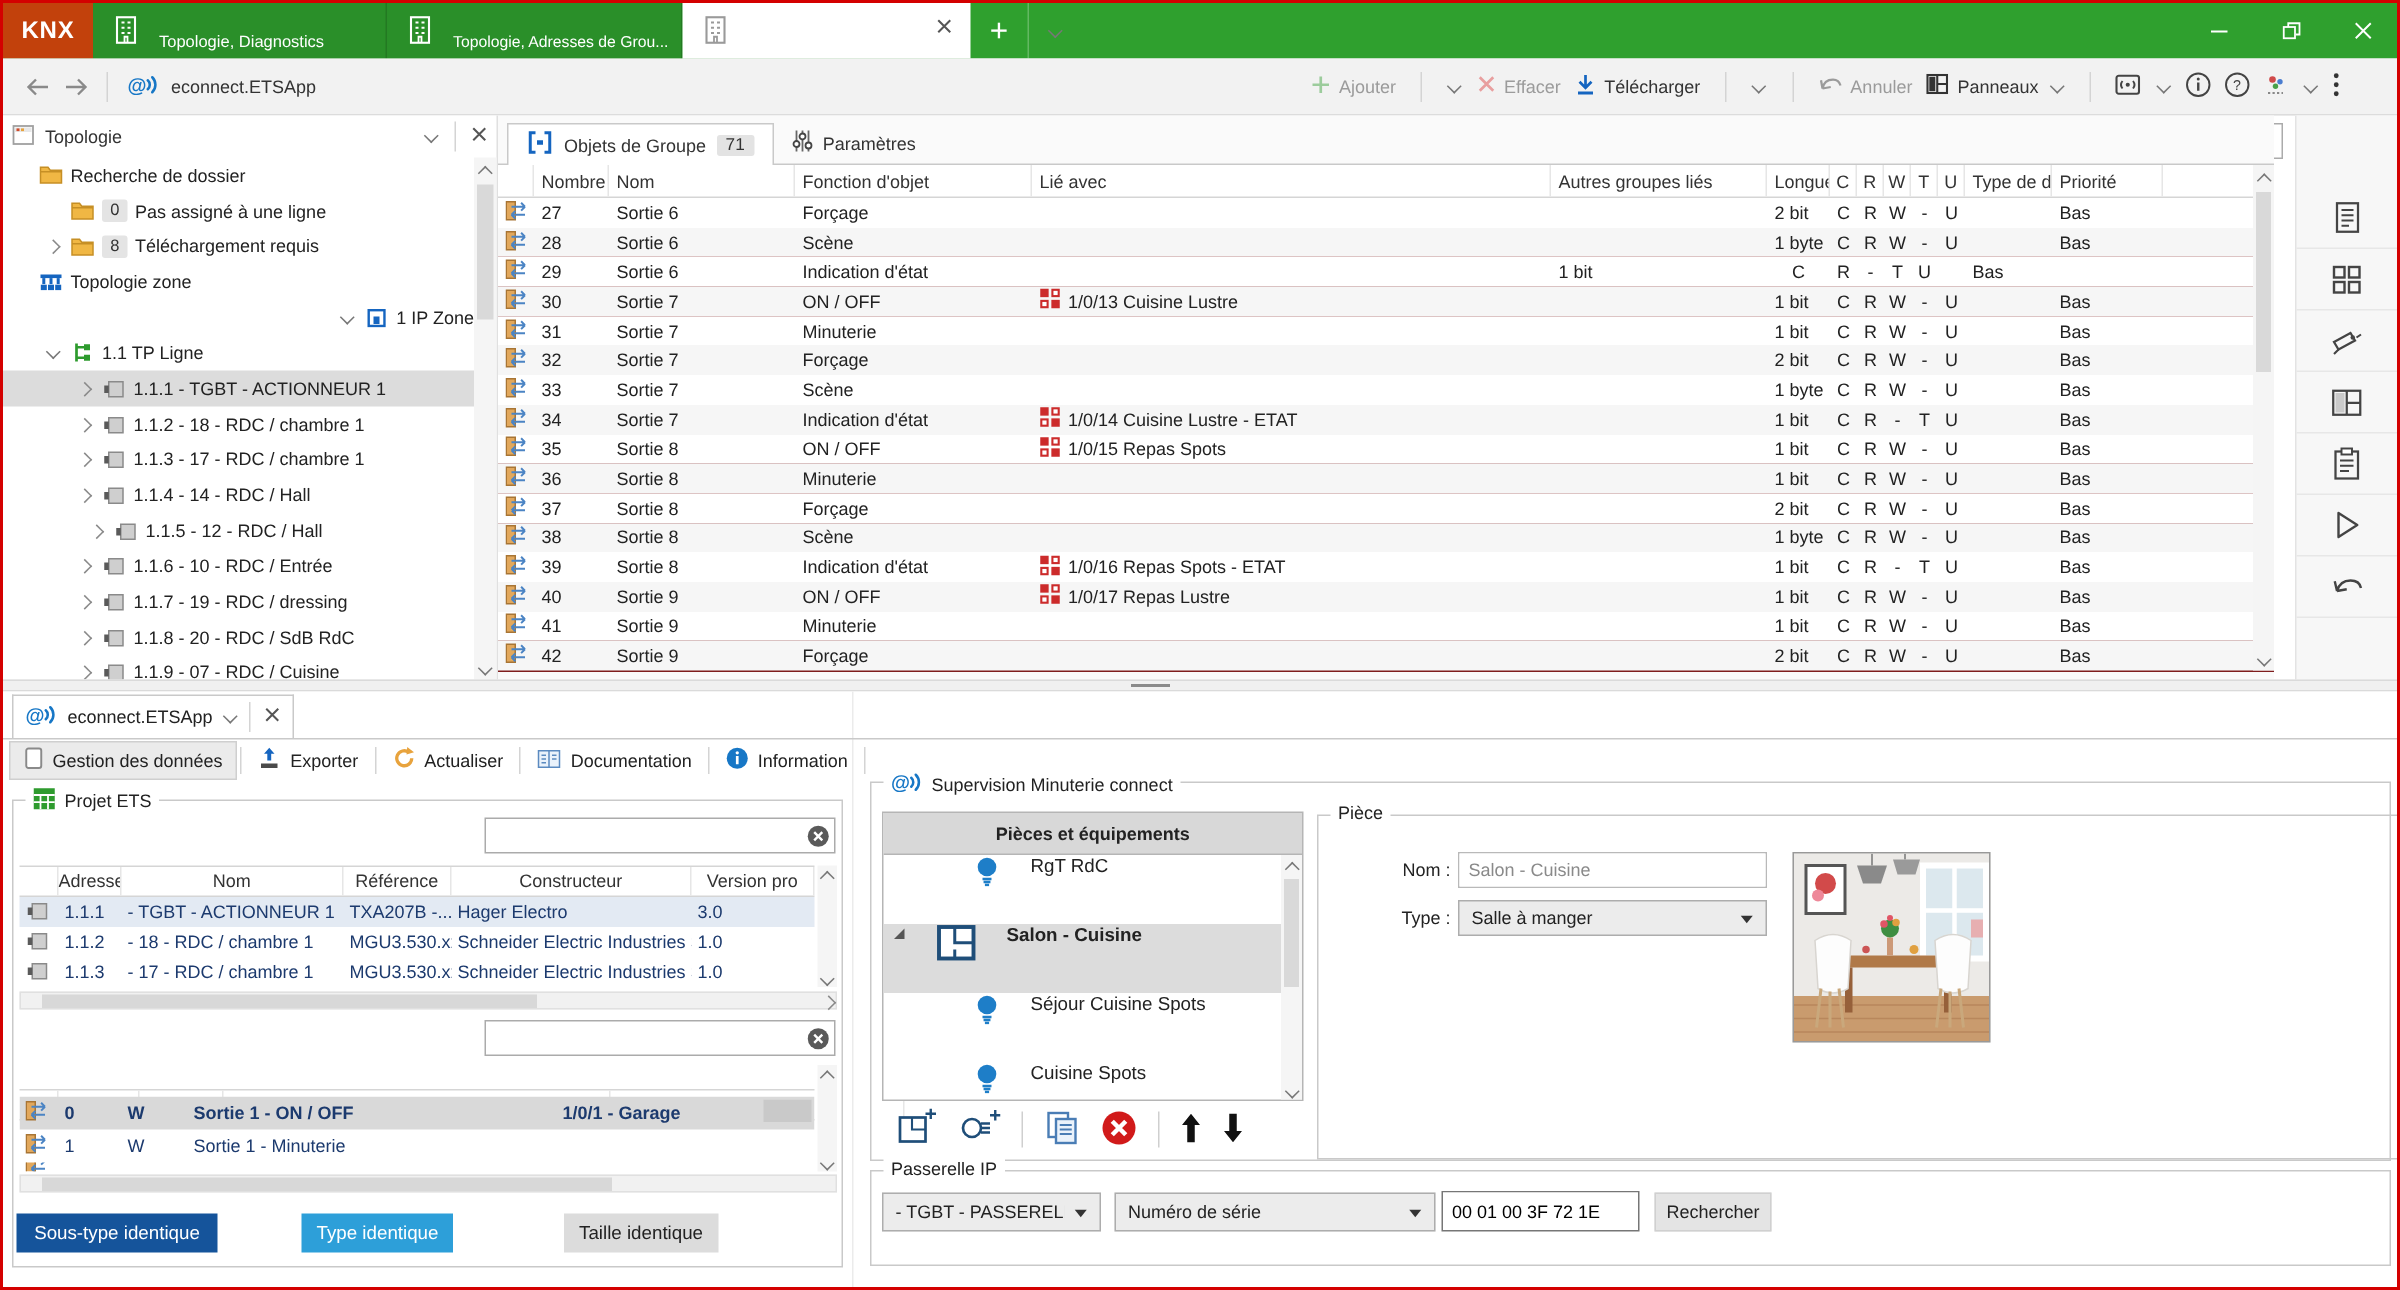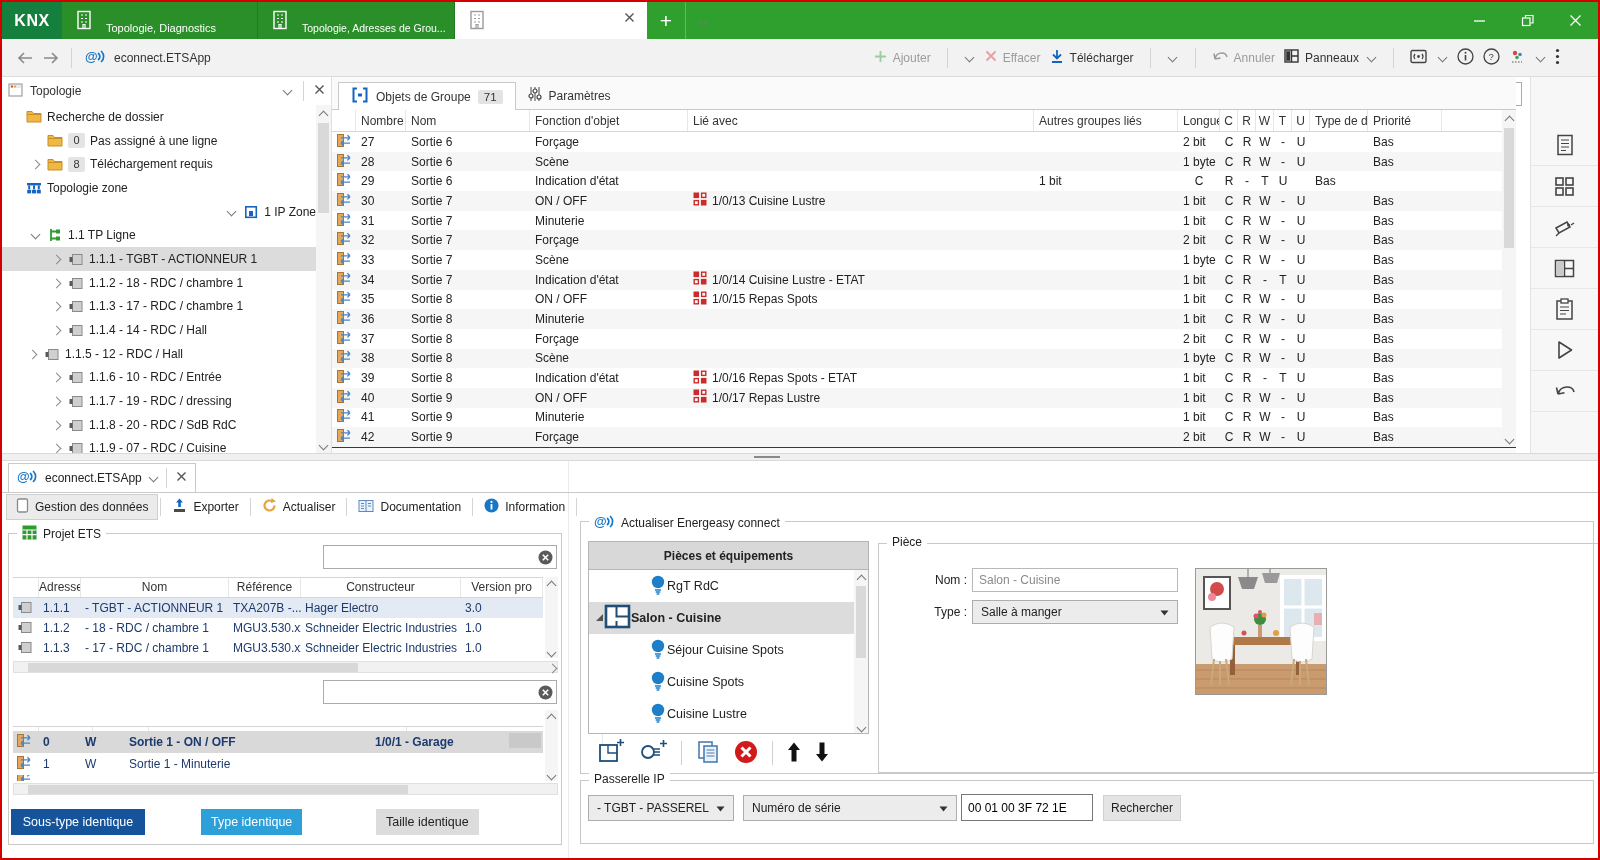--- a/index.html
+++ b/index.html
@@ -3,21 +3,21 @@
 <meta charset="utf-8">
 <style>
   * { box-sizing: border-box; margin:0; padding:0; }
   html,body { background:#888; }
   body { font-family:"Liberation Sans", sans-serif; }
   .screen { position:relative; width:1600px; height:860px; background:#fff;
             border:2px solid #D40000; overflow:hidden; font-size:12px; color:#222; }
 
   
   .titlebar { position:absolute; left:0; top:0; width:100%; height:37px; background:#2FA02E; display:flex; }
-  .knx-logo { width:60px; height:37px; background:#15803d; color:#fff; font-weight:bold; font-size:16px;
+  .knx-logo { width:60px; height:37px; background:#c2410c; color:#fff; font-weight:bold; font-size:16px;
               letter-spacing:.5px; display:flex; align-items:center; justify-content:center; }
   .gtab { position:relative; background:#2A8F29; color:#fff; border-right:1px solid rgba(0,0,0,.15); cursor:default; }
   .tab1 { width:196px; } .tab2 { width:197px; }
   .tab-bicon { position:absolute; left:12px; top:7px; }
   .tab1-label { position:absolute; left:44px; bottom:5px; font-size:11px; }
   .tab2-title { position:absolute; left:44px; top:4px; font-weight:bold; font-size:18px;margin-top:40px; }
   .tab2-sub { position:absolute; left:44px; bottom:5px; font-size:10.5px; }
   .wtab { position:relative; width:192px; background:#fff; }
   .tab-close { position:absolute; right:12px; top:10px; cursor:pointer; }
   .tbtn { width:38px; color:#fff; display:flex; align-items:center; justify-content:center; font-size:21px; font-weight:300; }
@@ -128,21 +128,21 @@
   .bbtn { position:absolute; height:26px; display:flex; align-items:center; justify-content:center;
           font-size:12.5px; cursor:pointer; padding:0 10px; }
   .bbtn.dark-blue { background:#15549B; color:#fff; }
   .bbtn.light-blue { background:#2D9FD9; color:#fff; }
   .bbtn.gray { background:#DCDCDC; color:#222; }
 
   
   .slist { position:absolute; left:7px; top:19px; width:281px; height:193px; border:1px solid #B5B5B5; background:#fff; overflow:hidden; }
   .slist-head { height:28px; background:#D8D8D8; border-bottom:1px solid #B5B5B5; display:flex; align-items:center;
                 justify-content:center; font-weight:bold; color:#222; }
-  .sitem { display:flex; align-items:center; height:32px; gap:0; cursor:pointer; white-space:nowrap; font-size:12.5px; }
+  .sitem { display:flex; align-items:flex-start; height:46px; gap:20px; cursor:pointer; white-space:nowrap; font-size:12.5px; }
   .sitem.sel { background:#DCDCDC; }
   .sitem.bold { font-weight:bold; }
   .stoolbar { position:absolute; left:7px; top:216px; width:281px; height:30px; display:flex; align-items:center; gap:14px; padding:0 10px; }
   .stool-sep { width:1px; height:24px; background:#CFCFCF; }
   .combo { position:absolute; background:#ECECEC; border:1px solid #ADADAD; display:flex; align-items:center;
            padding:0 8px; gap:6px; cursor:pointer; color:#222; }
   .combo .label { flex:1; overflow:hidden; white-space:nowrap; }
   .tinput { position:absolute; border:1px solid #767676; background:#fff; }
   .tinput input { border:0; outline:0; width:100%; height:100%; font:inherit; padding:0 6px; }
   .gray-text input { color:#8A8A8A; }
@@ -440,21 +440,21 @@
             <span class="cr"></span>
           </span>
           <span class="ticon">
             <svg width="16" height="16" viewBox="0 0 16 16">
               <rect x="4.5" y="3.5" width="9.5" height="10" fill="#CFCFCF" stroke="#8A8A8A"></rect>
               <rect x="1.5" y="6" width="3" height="5" fill="#5A5A5A"></rect>
             </svg>
           </span>
           <span>1.1.4 - 14 - RDC / Hall</span>
         </div>
-        <div class="tree-row" style="padding-left: 24px;">
+        <div class="tree-row" style="padding-left: 56px;">
           <span class="expander">
             <span class="cr"></span>
           </span>
           <span class="ticon">
             <svg width="16" height="16" viewBox="0 0 16 16">
               <rect x="4.5" y="3.5" width="9.5" height="10" fill="#CFCFCF" stroke="#8A8A8A"></rect>
               <rect x="1.5" y="6" width="3" height="5" fill="#5A5A5A"></rect>
             </svg>
           </span>
           <span>1.1.5 - 12 - RDC / Hall</span>
@@ -1235,21 +1235,21 @@
           <div class="bbtn gray" style="left: 367px; top: 275px; min-width: 92px;">Taille identique</div>
         </div>
     </div>
 
     <div class="fieldset" style="left:578px; top:60px; width:1014px; height:253px;">
       <div class="legend">
         <span><svg width="21" height="17" viewBox="0 0 21 17">
               <text x="0" y="13" font-size="13" font-weight="bold" fill="#1777C6" font-family="Liberation Sans,sans-serif">@</text>
               <path d="M13.5 5.5 a4 4 0 0 1 0 6 M16.5 3.5 a7 7 0 0 1 0 10" stroke="#1777C6" stroke-width="1.7" fill="none" stroke-linecap="round"></path>
             </svg></span>
-        <span>Actualiser Energeasy connect</span>
+        <span>Supervision Minuterie connect</span>
       </div>
       <div class="slist">
         <div class="slist-head">Pièces et équipements</div>
         <div id="slist-items">
             <div class="sitem" style="padding-left: 60px;">
               <span><svg width="18" height="21" viewBox="0 0 18 21">
                   <circle cx="9" cy="8" r="6.2" fill="#1E7EC8"></circle>
                   <path d="M6 16 h6 M6.7 18 h4.6 M7.6 20 h2.8" stroke="#1E7EC8" stroke-width="1.7"></path>
                 </svg></span>
               <span>RgT RdC</span>

